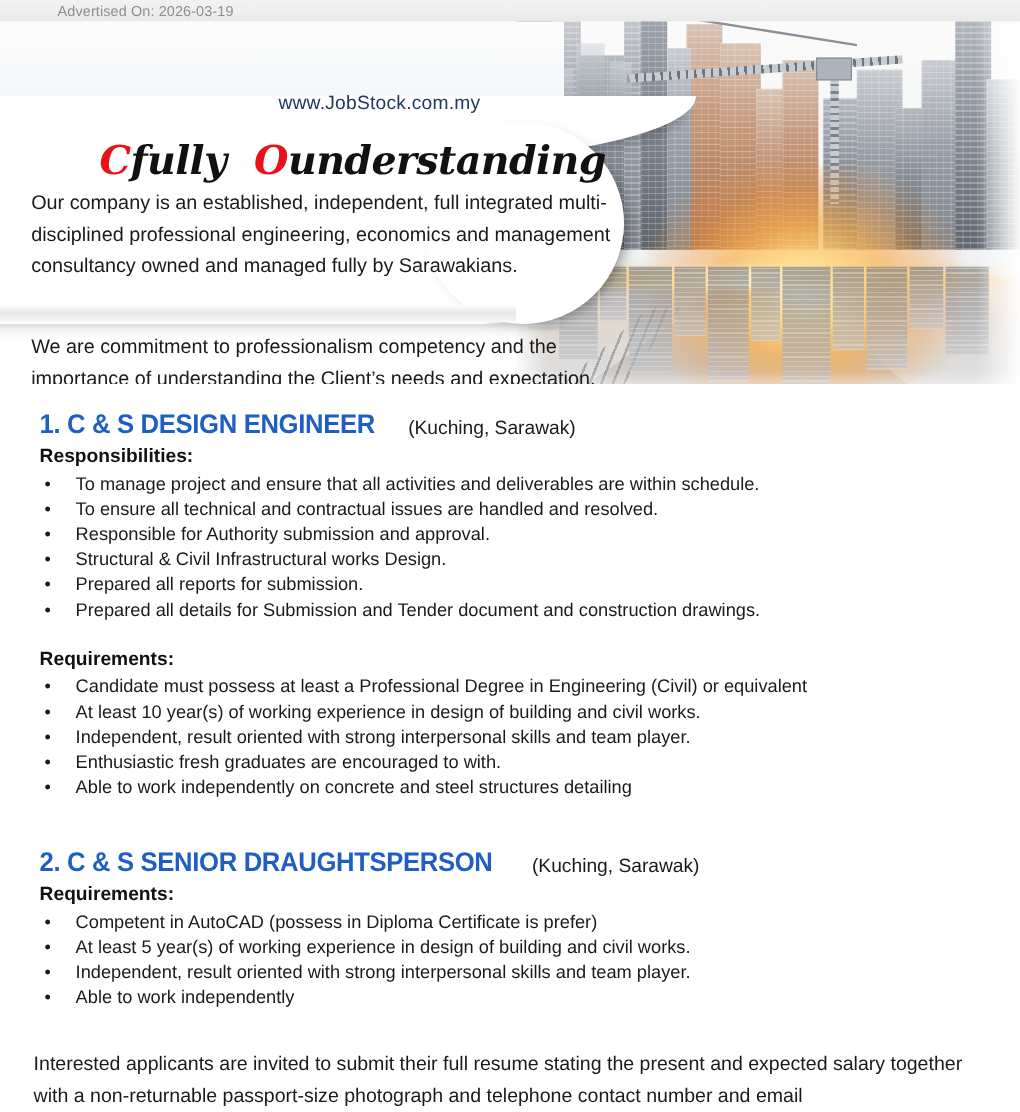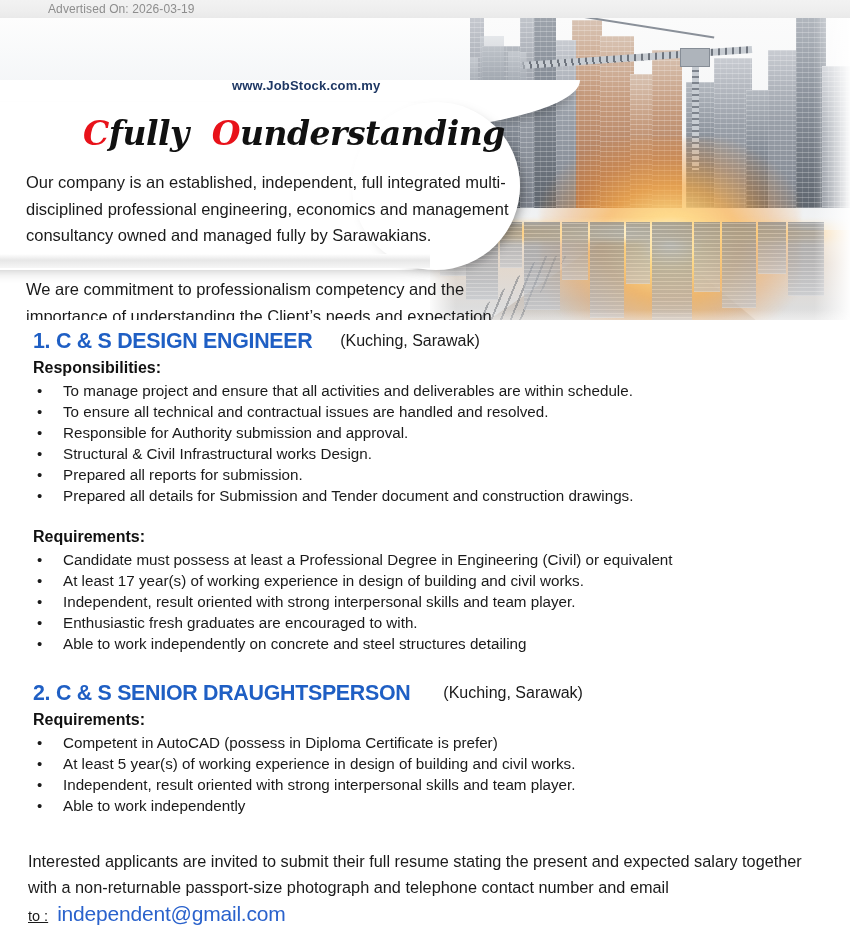--- a/index.html
+++ b/index.html
@@ -190,25 +190,24 @@
     box-shadow: 0 5px 9px -5px rgba(0,0,0,.22);
   }
   .topstrip {
     position:absolute;
     left:0; top:0; width:470px; height:66px;
     background: linear-gradient(180deg,#fdfdfd 0%, #f4f6f8 100%);
   }
   .url {
     position:absolute;
     left:232px; top:60px;
-    font-size: 13px;
+    font-size: 16px;
     color:#1f3864;
     font-family:"Liberation Sans", sans-serif;
     letter-spacing:.2px;
-    font-weight:bold;
   }
 
   
   .circle {
     position:absolute;
     left:-186px; top:84px;
     width: 706px; height: 168px;
     background:#ffffff;
     border-radius: 0 120px 120px 0 / 0 84px 84px 0;
     box-shadow: 6px 6px 14px -7px rgba(0,0,0,.30);
@@ -230,21 +229,21 @@
     font-weight: 700;
     font-size: 33px;
     letter-spacing: -0.5px;
     color:#111111;
     white-space: nowrap;
   }
   .headline .cap { color:#e8121a; }
 
   .intro {
     position:absolute;
-    left:26px; top:151px;
+    left:26px; top:138px;
     width: 500px;
     font-size: 16.5px;
     line-height: 26.5px;
     color:#1a1a1a;
   }
   .intro2 {
     position:absolute;
     left:26px; top:258px;
     width: 520px;
     font-size: 16.5px;
@@ -258,23 +257,23 @@
   }
 
   
   .content {
     position:absolute;
     left:0; top:302px;
     width:850px;
   }
   .job-title {
     display:flex;
-    align-items: center;
+    align-items: flex-end;
     padding-left: 33px;
-    margin-top: 26px;
+    margin-top: 39px;
   }
   .job-title .jt {
     font-family:"Liberation Sans", sans-serif;
     font-weight:700;
     font-size: 22.5px;
     color:#1f5fc4;
     letter-spacing: -0.3px;
     transform: scaleX(.95);
     transform-origin: left;
   }
@@ -438,21 +437,21 @@
       <li><span class="dot">•</span><span>To ensure all technical and contractual issues are handled and resolved.</span></li>
       <li><span class="dot">•</span><span>Responsible for Authority submission and approval.</span></li>
       <li><span class="dot">•</span><span>Structural  &amp; Civil Infrastructural works Design.</span></li>
       <li><span class="dot">•</span><span>Prepared all reports for submission.</span></li>
       <li><span class="dot">•</span><span>Prepared all details for Submission and Tender document and construction drawings.</span></li>
     </ul>
 
   <div class="sec-head spaced">Requirements:</div>
   <ul class="bullets" id="req1">
       <li><span class="dot">•</span><span>Candidate must possess at least a Professional Degree in Engineering (Civil) or equivalent</span></li>
-      <li><span class="dot">•</span><span>At least 17 year(s) of working experience in design of building and civil works.</span></li>
+      <li><span class="dot">•</span><span>At least 10 year(s) of working experience in design of building and civil works.</span></li>
       <li><span class="dot">•</span><span>Independent, result oriented with strong interpersonal skills and team player.</span></li>
       <li><span class="dot">•</span><span>Enthusiastic fresh graduates are encouraged to with.</span></li>
       <li><span class="dot">•</span><span>Able to work independently on concrete and steel structures detailing</span></li>
     </ul>
 
   <div class="job-title">
     <span class="jt">2. C &amp; S SENIOR DRAUGHTSPERSON</span>
     <span class="loc">(Kuching, Sarawak)</span>
   </div>
   <div class="sec-head">Requirements:</div>

